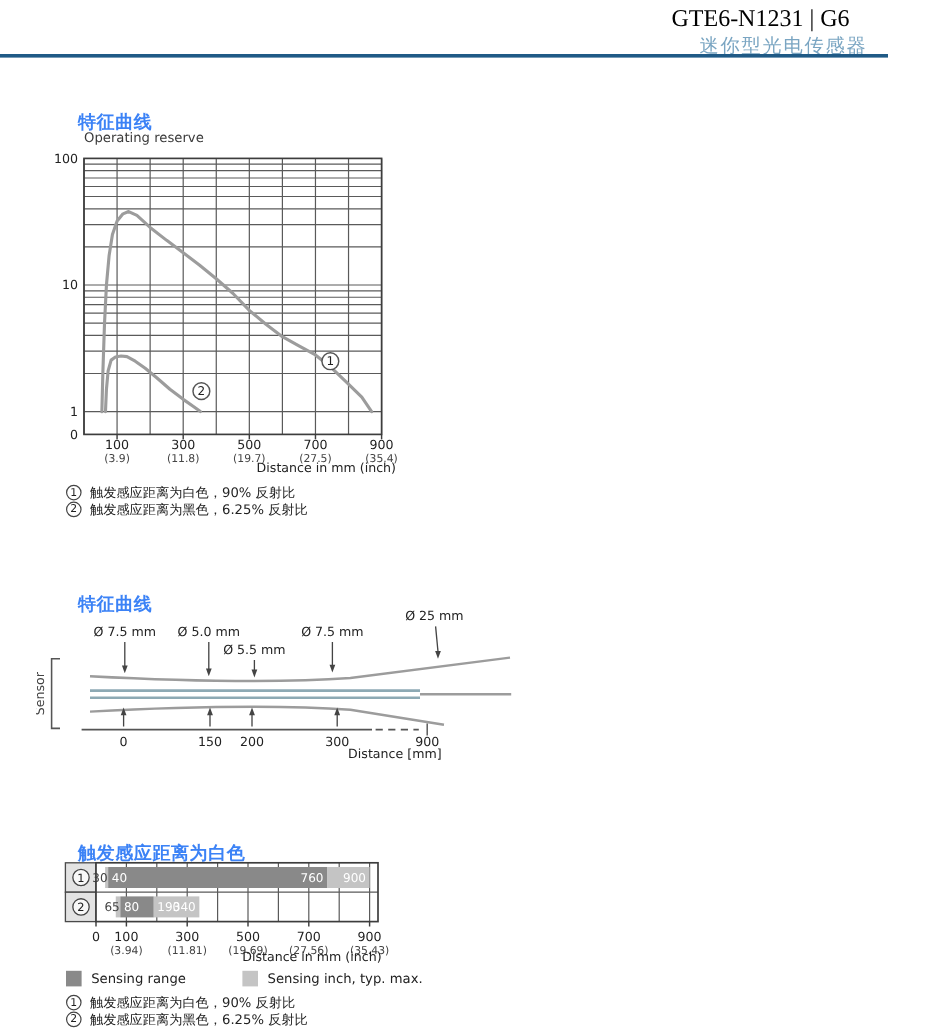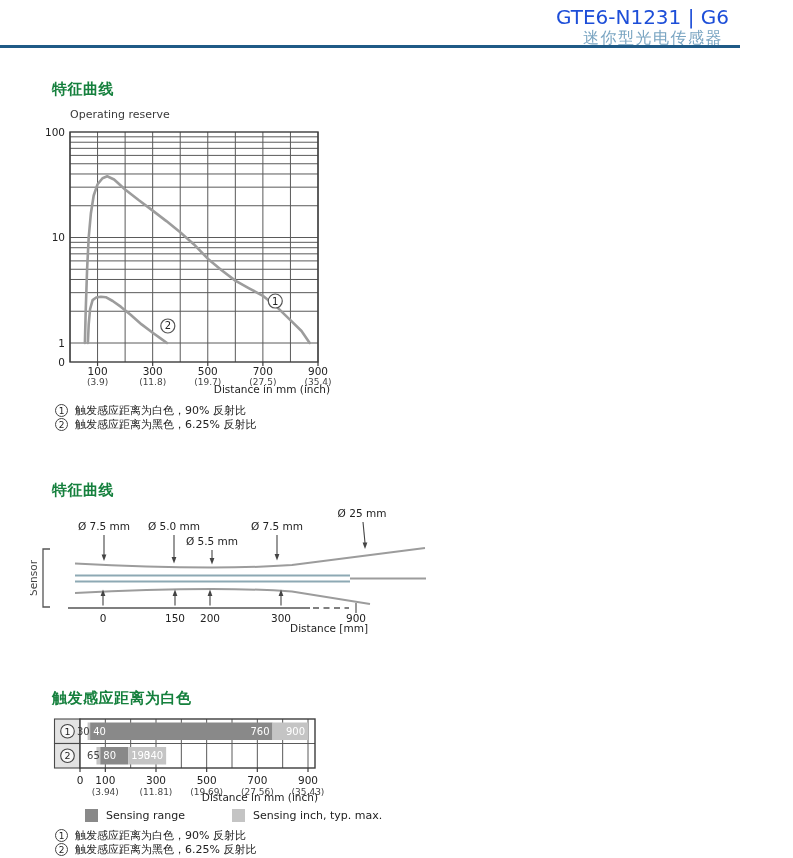--- a/index.html
+++ b/index.html
@@ -1,27 +1,27 @@
 <!DOCTYPE html>
 <html><head>
 <meta charset="utf-8">
 <style>
   html,body{margin:0;padding:0;background:#fff;}
   .page{position:relative;width:793px;height:858px;background:#fff;overflow:hidden;
         font-family:"DejaVu Sans","Liberation Sans",sans-serif;color:#333;}
   .abs{position:absolute;}
-  .product{position:absolute;top:5px;right:64px;font-size:20px;color:#1d4ed8;}
+  .product{position:absolute;top:5px;right:85px;font-size:20px;color:#000000;font-family:Liberation Serif, serif;}
   .subtitle{position:absolute;top:28px;right:70px;font-size:16px;color:#7aa5c2;letter-spacing:1.5px;}
   .rule{position:absolute;top:45px;left:0;width:740px;height:3px;background:#1f5a86;}
-  h2.sec{position:absolute;left:48px;margin:4px;font-size:15px;font-weight:bold;color:#15803d;letter-spacing:.5px;}
+  h2.sec{position:absolute;left:48px;margin:17px;font-size:15px;font-weight:bold;color:#3b82f6;letter-spacing:.5px;}
   .chart-title{position:absolute;left:70px;top:108px;font-size:11px;color:#3a3a3a;}
   .fn{position:absolute;left:55px;font-size:11px;color:#222;display:flex;align-items:center;gap:7px;white-space:nowrap;}
   .cnum{display:inline-flex;width:13px;height:13px;box-sizing:border-box;border:1.2px solid #444;
         border-radius:50%;align-items:center;justify-content:center;font-size:9px;color:#222;flex:0 0 auto;}
-  .legend{position:absolute;top:809px;left:55px;display:flex;align-items:center;font-size:11px;color:#222;margin-left:30px;}
+  .legend{position:absolute;top:809px;left:55px;display:flex;align-items:center;font-size:11px;color:#222;}
   .sw{display:inline-block;width:13px;height:13px;margin-right:8px;flex:0 0 auto;}
   .sw.dark{background:#898989;}
   .sw.light{background:#c4c4c4;margin-left:47px;}
   svg text{font-family:"DejaVu Sans","Liberation Sans",sans-serif;}
 </style>
 </head>
 <body>
 
 <div class="page">
 

